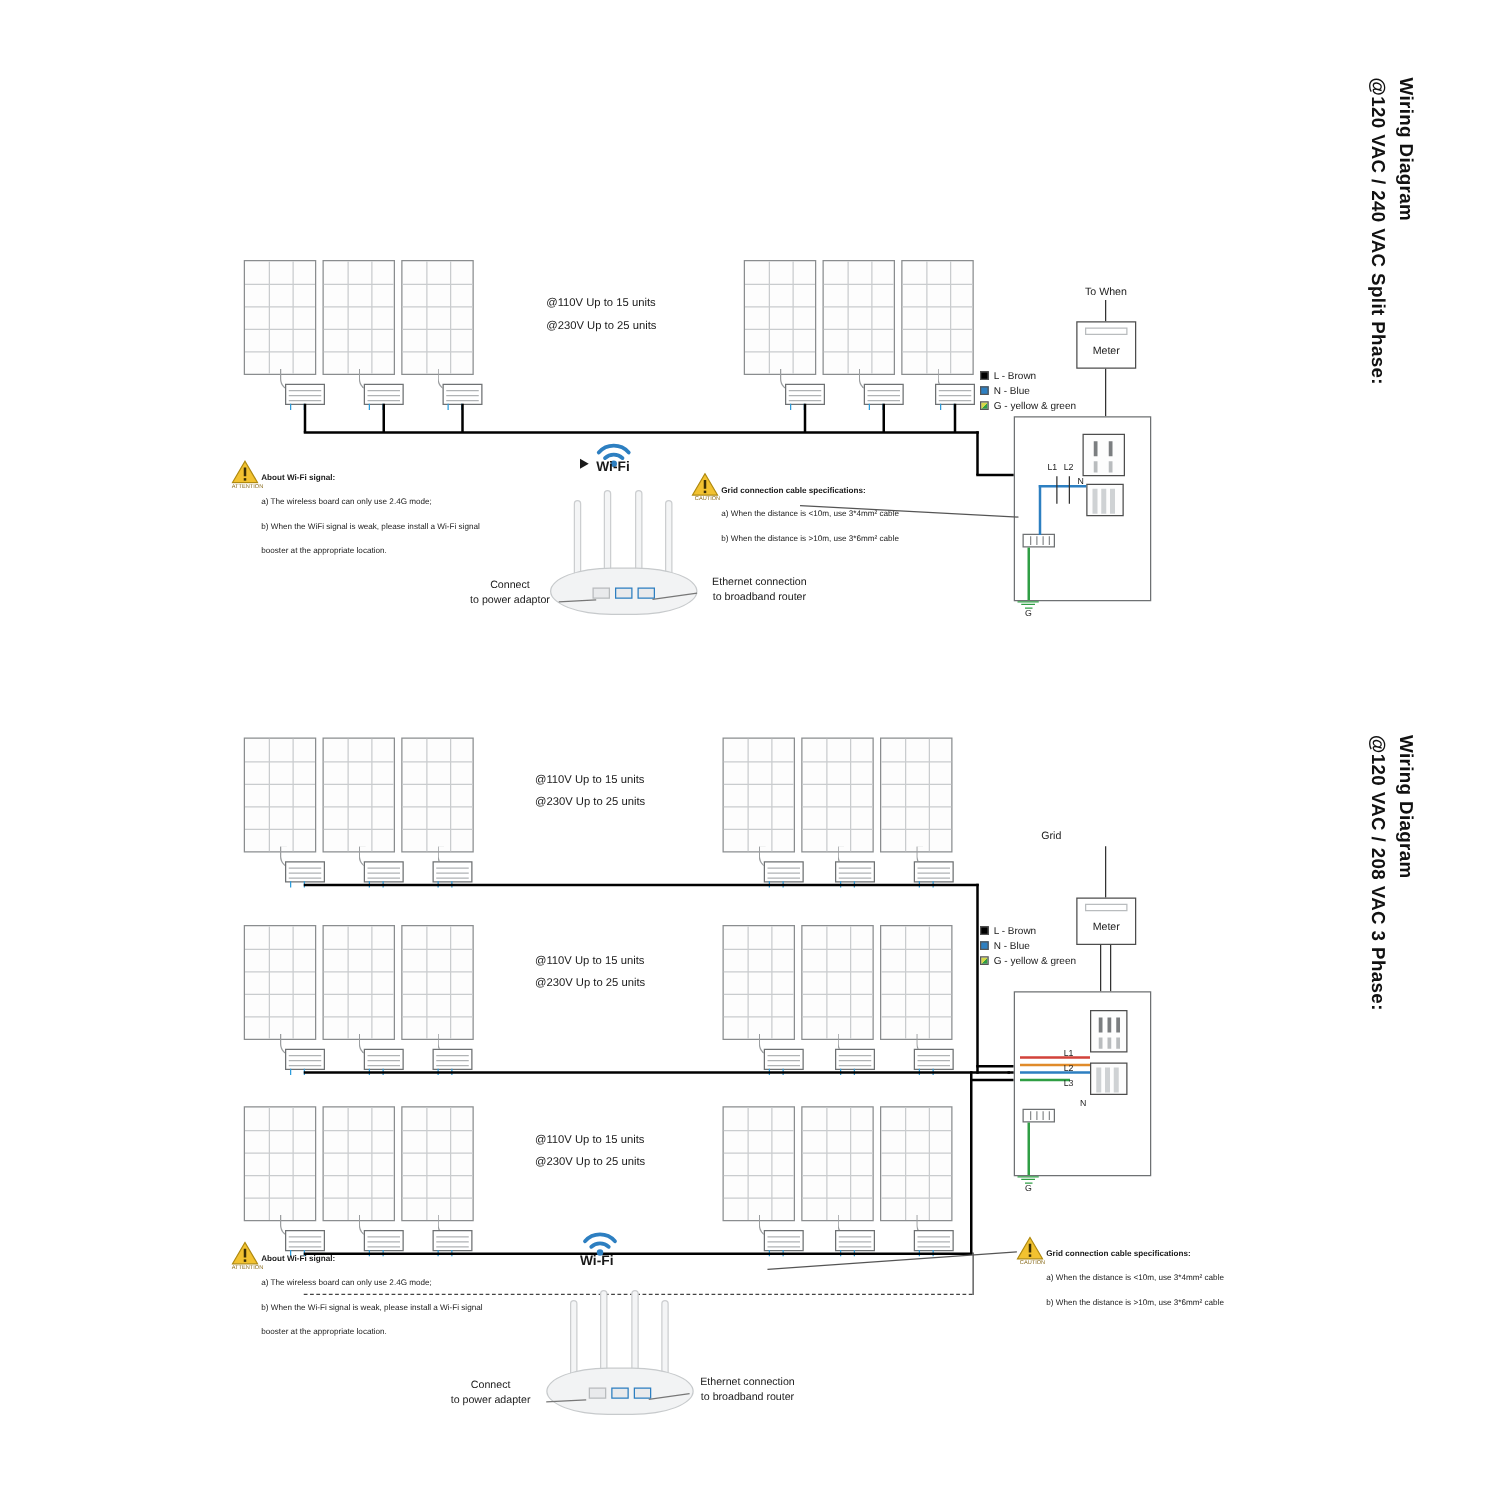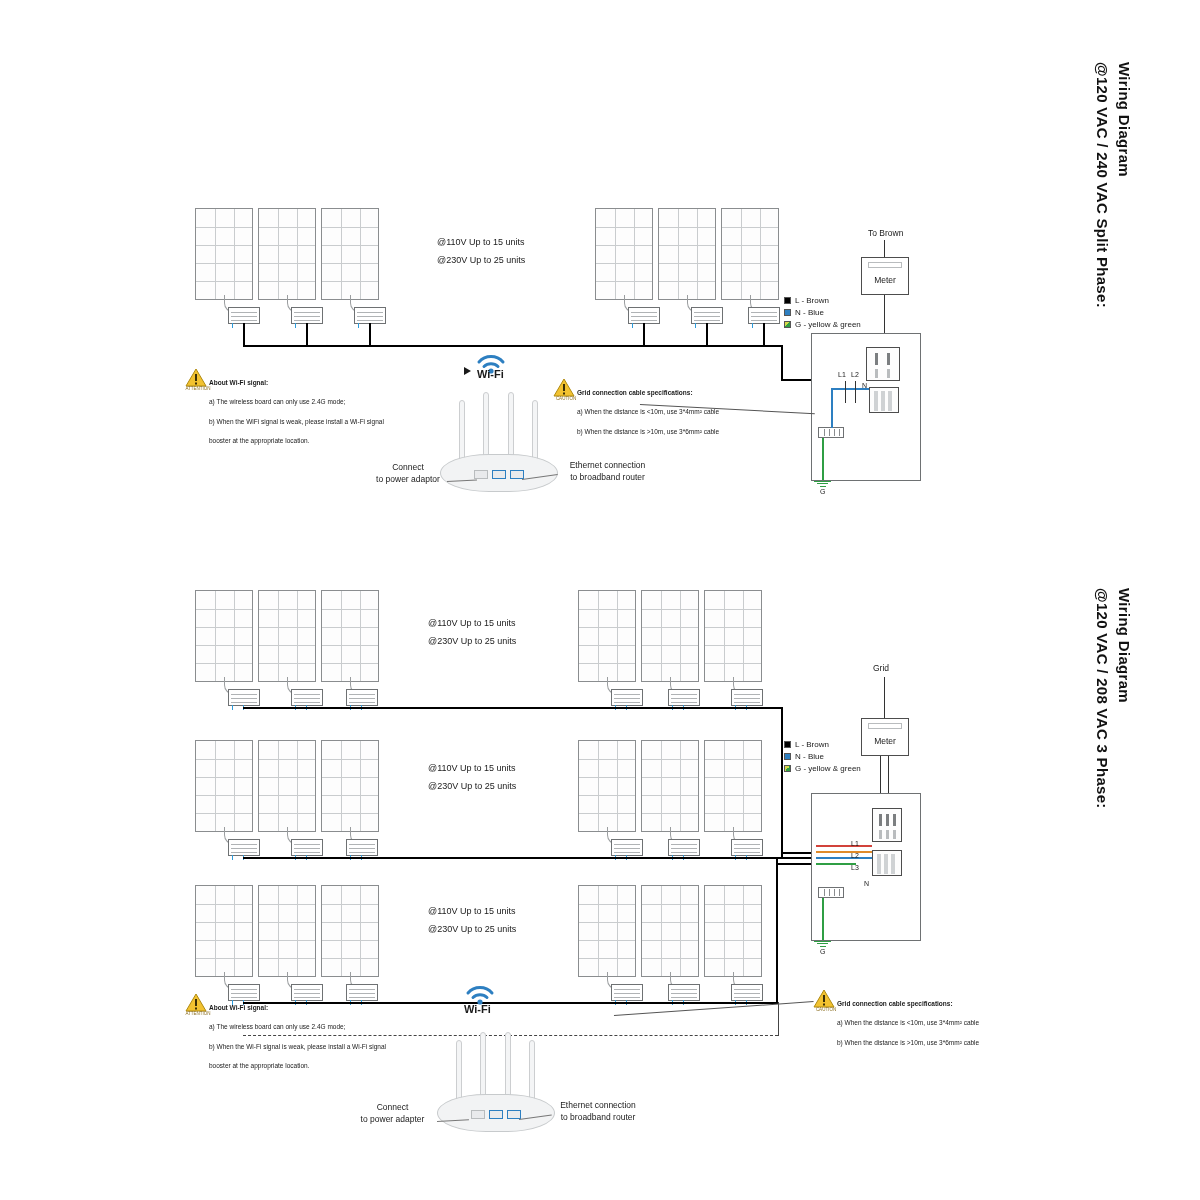--- a/index.html
+++ b/index.html
@@ -425,21 +425,21 @@
       <div class="legend-row">
         <span class="legend-sw" style="background:#2d7fc1;"></span>
         <span>N - Blue</span>
       </div>
       <div class="legend-row">
         <span class="legend-sw" style="background:linear-gradient(135deg,#d6d94a 50%,#2f9e44 50%);"></span>
         <span>G - yellow &amp; green</span>
       </div>
     </div>
 
-    <div class="lbl" style="left:868px;top:228px;">To Brown</div>
+    <div class="lbl" style="left:868px;top:228px;">To When</div>
     <div class="wire wire-v wire-thin" style="left:884px;top:240px;height:18px;width:1px;background:#333;"></div>
     <div class="meter-box" style="left:861px;top:257px;width:48px;height:38px;">
       <span style="margin-top:8px;">Meter</span>
     </div>
     <div class="wire wire-v wire-thin" style="left:884px;top:295px;height:40px;width:1px;background:#333;"></div>
 
     <div class="breaker-panel" style="left:811px;top:333px;width:110px;height:148px;"></div>
 
     <div class="breaker" style="left:866px;top:347px;width:34px;height:34px;">
       <div class="slot" style="left:8px;top:5px;height:12px;"></div>
@@ -847,21 +847,21 @@
       <div class="legend-row">
         <span class="legend-sw" style="background:#2d7fc1;"></span>
         <span>N - Blue</span>
       </div>
       <div class="legend-row">
         <span class="legend-sw" style="background:linear-gradient(135deg,#d6d94a 50%,#2f9e44 50%);"></span>
         <span>G - yellow &amp; green</span>
       </div>
     </div>
 
-    <div class="lbl" style="left:873px;top:108px;">Grid</div>
+    <div class="lbl" style="left:833px;top:108px;">Grid</div>
     <div class="wire wire-v wire-thin" style="left:884px;top:122px;height:42px;width:1px;background:#333;"></div>
     <div class="meter-box" style="left:861px;top:163px;width:48px;height:38px;">
       <span style="margin-top:8px;">Meter</span>
     </div>
     <div class="wire wire-v wire-thin" style="left:880px;top:201px;height:42px;width:1px;background:#333;"></div>
     <div class="wire wire-v wire-thin" style="left:888px;top:201px;height:42px;width:1px;background:#333;"></div>
 
     <div class="breaker-panel" style="left:811px;top:238px;width:110px;height:148px;"></div>
     <div class="breaker" style="left:872px;top:253px;width:30px;height:34px;">
       <div class="slot" style="left:6px;top:5px;height:12px;"></div>

